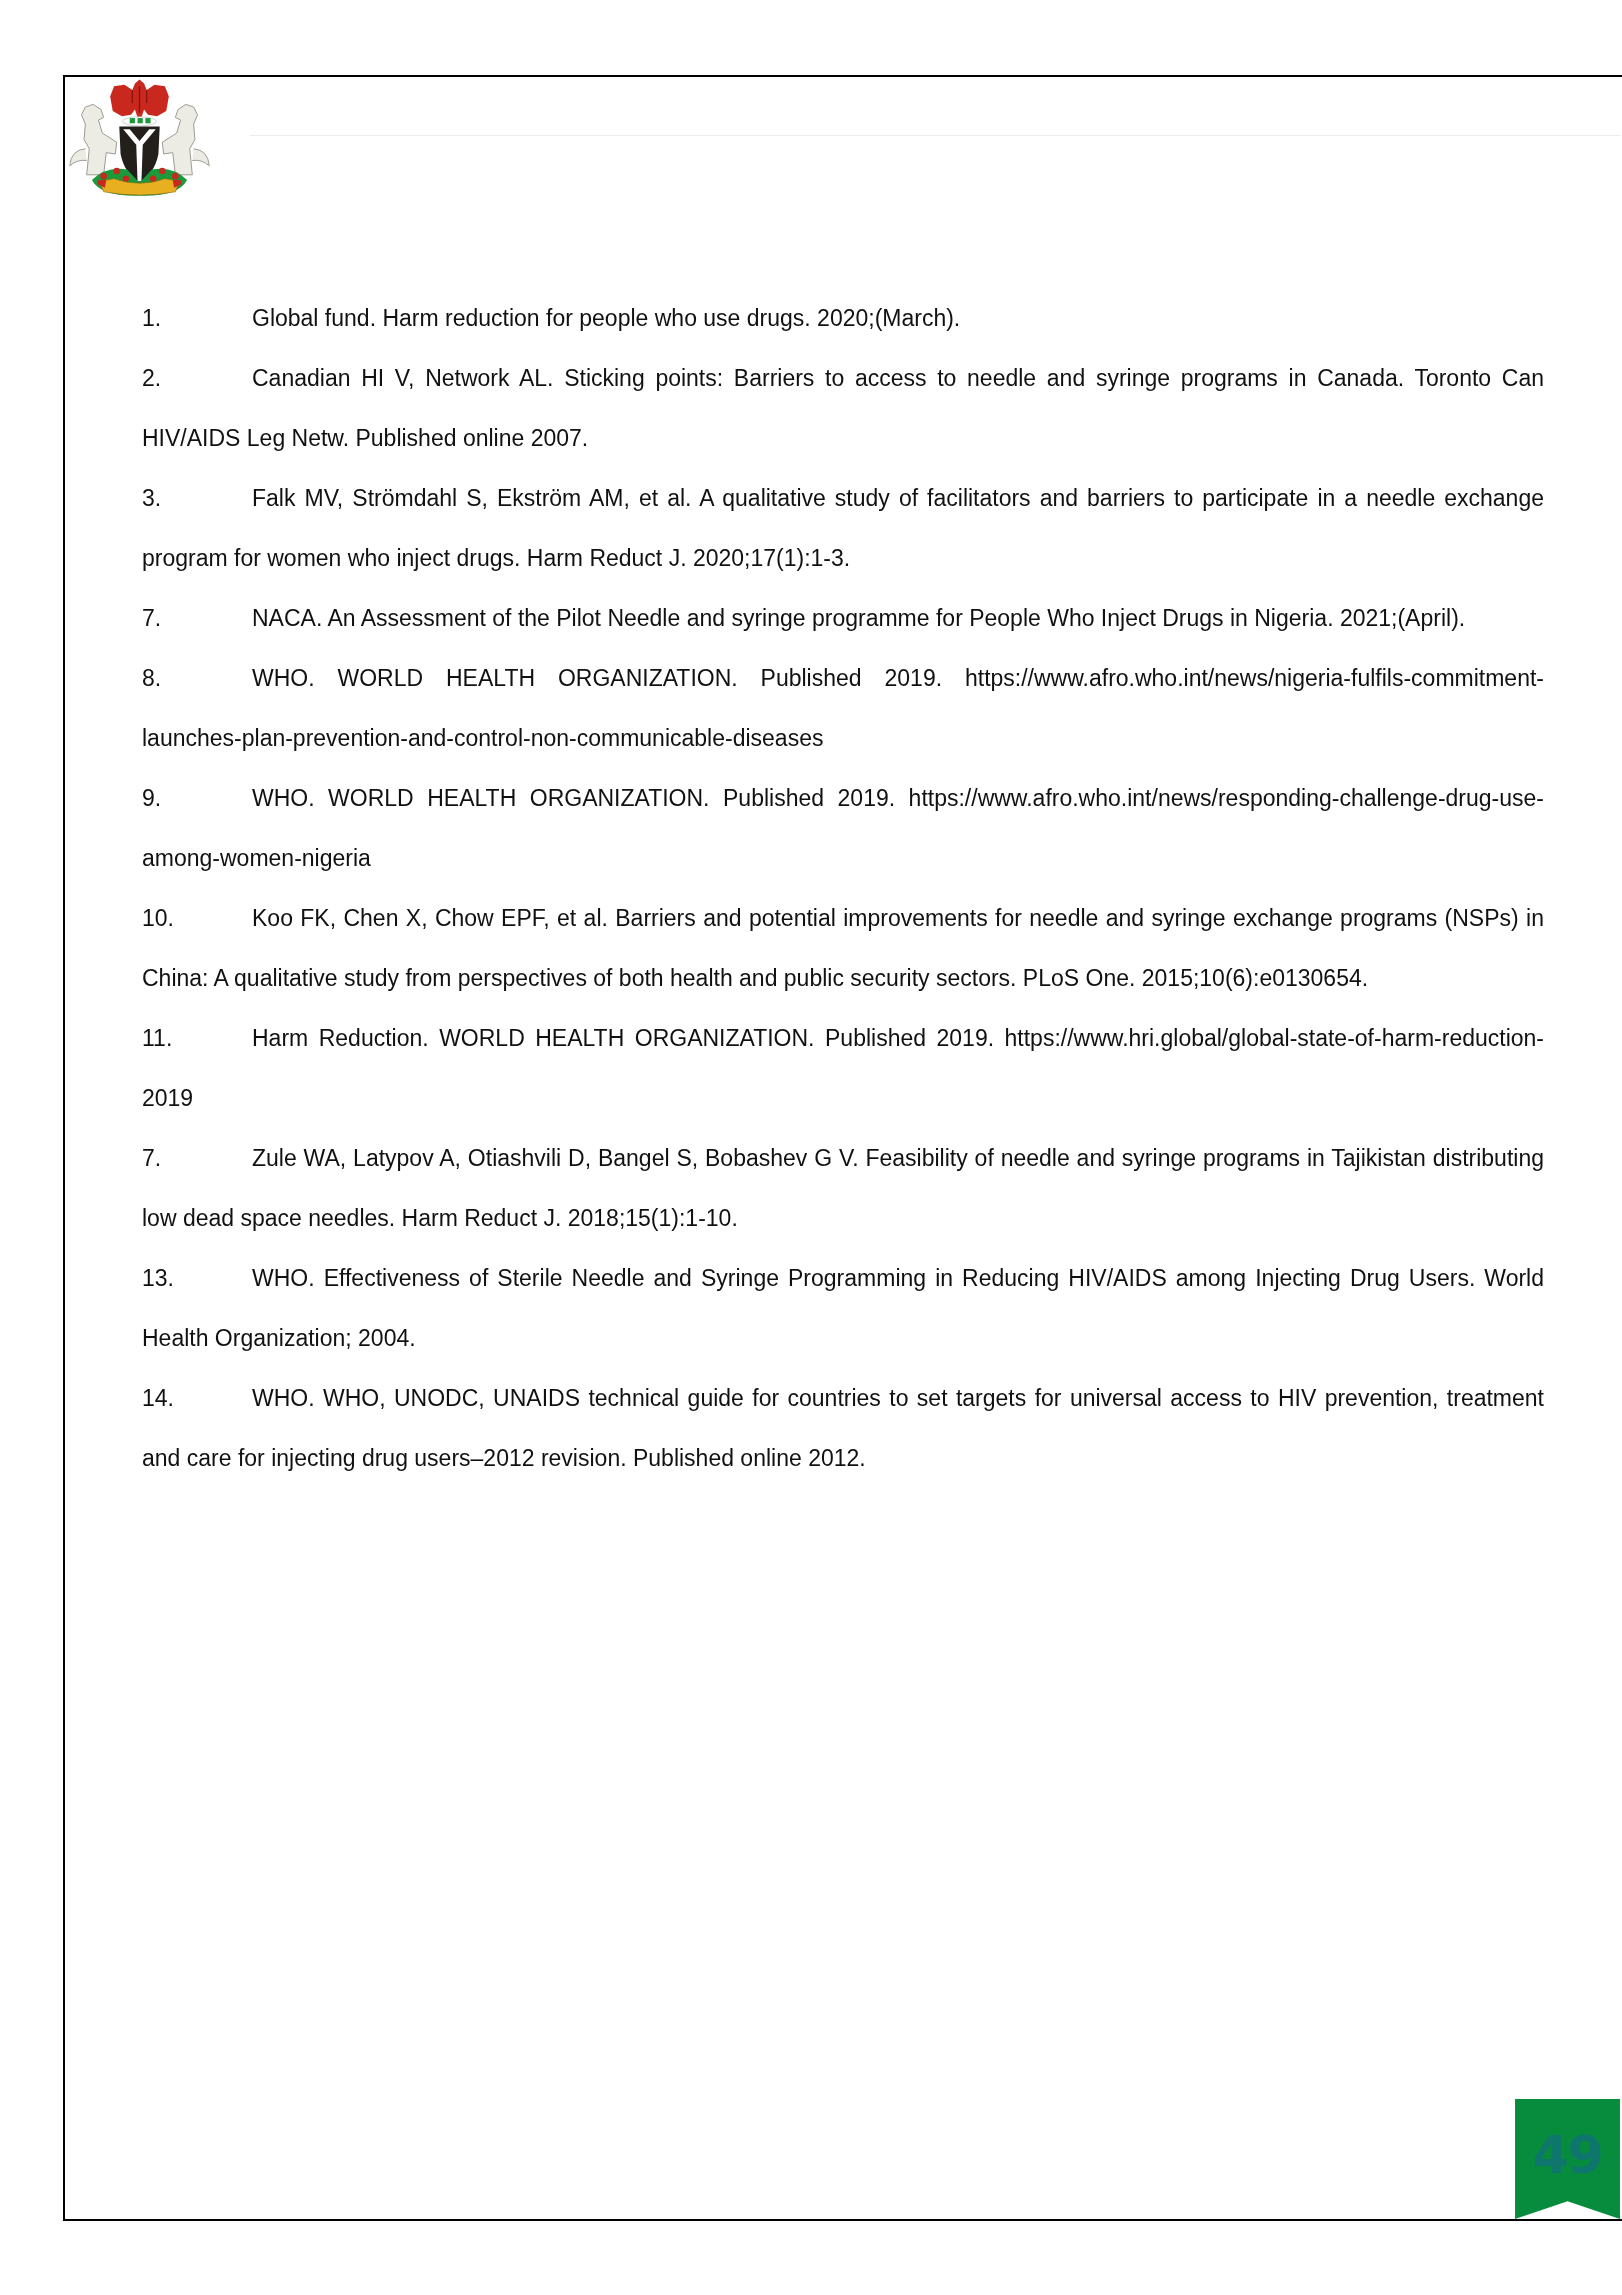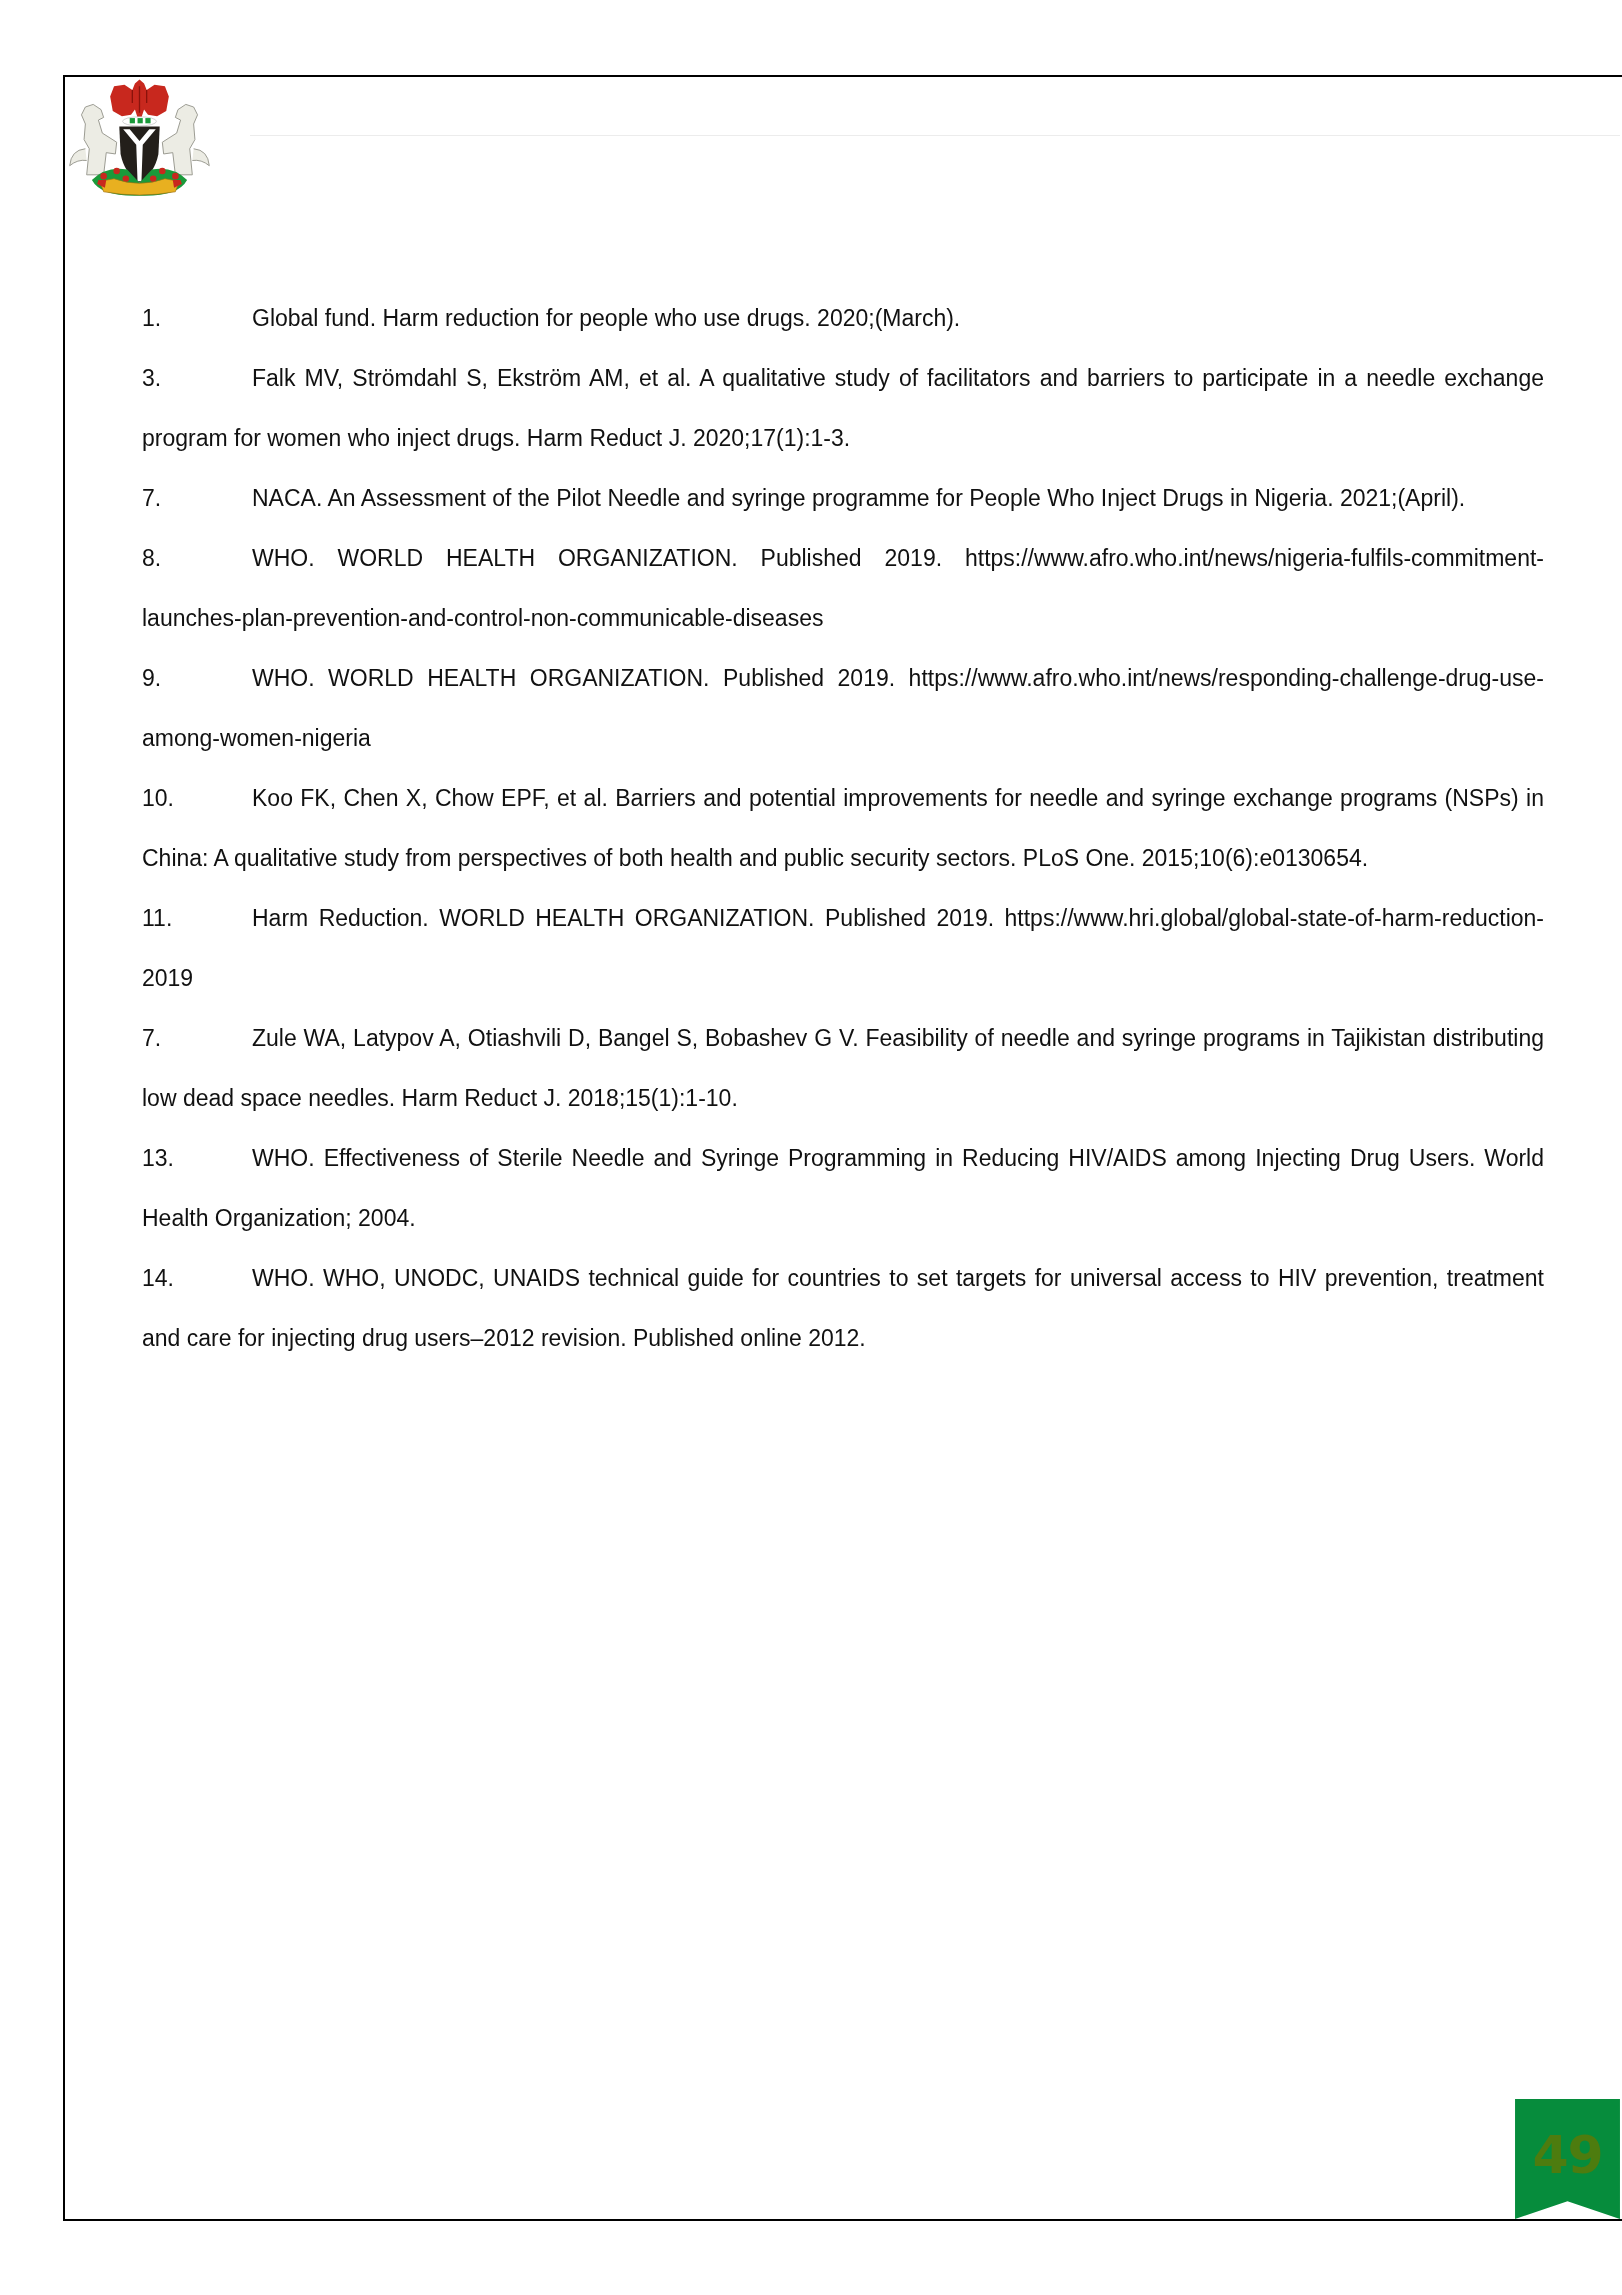--- a/index.html
+++ b/index.html
@@ -7,21 +7,21 @@
          font-family: "Liberation Sans", sans-serif; color: #111111; }
   .frame { position: absolute; left: 63px; top: 75px; width: 1557px; height: 2142px;
            border: 2.6px solid #000000; box-sizing: content-box; }
   .header-rule { position: absolute; left: 250px; top: 135px; width: 1370px; height: 0.7px; background: #ececec; }
   .crest { position: absolute; left: 67px; top: 77px; width: 145px; height: 120px; }
   .refs { position: absolute; left: 142px; top: 288px; width: 1402px; margin: 0; padding: 0; list-style: none; }
   .ref { font-size: 23px; line-height: 60px; text-align: justify; text-align-last: left; margin: 0; }
   .ref .num { display: inline-block; width: 110px; }
   .badge { position: absolute; left: 1515px; top: 2099px; width: 105px; height: 120px; }
   .badge-num { position: absolute; left: 0; top: 26px; width: 105px; text-align: center;
-               font-family: "DejaVu Sans", sans-serif; font-weight: bold; font-size: 52px; color: #4d7c0f; letter-spacing: -1.3px; }
+               font-family: "DejaVu Sans", sans-serif; font-weight: bold; font-size: 52px; color: #0f766e; letter-spacing: -1.3px; }
 </style>
 </head>
 <body>
 
 <div class="frame"></div>
 <div class="header-rule"></div>
 
 <svg class="crest" viewBox="0 0 222 184">
 
   <g>
@@ -53,20 +53,21 @@
     <circle cx="132" cy="156" r="5" fill="#c8281e"></circle>
   <circle cx="146" cy="144" r="5" fill="#c8281e"></circle>
     <circle cx="166" cy="152" r="5" fill="#c8281e"></circle>
 
   <path d="M50 160 L72 156 Q111 170 150 156 L172 160 L166 176 Q111 186 56 176 Z" fill="#e8b020" stroke="#a07010" stroke-width="1"></path>
   <path d="M48 158 L60 158 L58 170 L46 164 Z M174 158 L162 158 L164 170 L176 164 Z" fill="#c8281e"></path>
 </svg>
 
 <ol class="refs">
   <li class="ref"><span class="num">1.</span><span>Global fund. Harm reduction for people who use drugs. 2020;(March).</span></li>
+  <li class="ref"><span class="num">2.</span><span>Canadian HI V, Network AL. Sticking points: Barriers to access to needle and syringe programs in Canada. Toronto Can HIV/AIDS Leg Netw. Published online 2007.</span></li>
   <li class="ref"><span class="num">3.</span><span>Falk MV, Strömdahl S, Ekström AM, et al. A qualitative study of facilitators and barriers to participate in a needle exchange program for women who inject drugs. Harm Reduct J. 2020;17(1):1-3.</span></li>
   <li class="ref"><span class="num">7.</span><span>NACA. An Assessment of the Pilot Needle and syringe programme for People Who Inject Drugs in Nigeria. 2021;(April).</span></li>
   <li class="ref"><span class="num">8.</span><span>WHO. WORLD HEALTH ORGANIZATION. Published 2019. https://www.afro.who.int/news/nigeria-fulfils-commitment-launches-plan-prevention-and-control-non-communicable-diseases</span></li>
   <li class="ref"><span class="num">9.</span><span>WHO. WORLD HEALTH ORGANIZATION. Published 2019. https://www.afro.who.int/news/responding-challenge-drug-use-among-women-nigeria</span></li>
   <li class="ref"><span class="num">10.</span><span>Koo FK, Chen X, Chow EPF, et al. Barriers and potential improvements for needle and syringe exchange programs (NSPs) in China: A qualitative study from perspectives of both health and public security sectors. PLoS One. 2015;10(6):e0130654.</span></li>
   <li class="ref"><span class="num">11.</span><span>Harm Reduction. WORLD HEALTH ORGANIZATION. Published 2019. https://www.hri.global/global-state-of-harm-reduction-2019</span></li>
   <li class="ref"><span class="num">7.</span><span>Zule WA, Latypov A, Otiashvili D, Bangel S, Bobashev G V. Feasibility of needle and syringe programs in Tajikistan distributing low dead space needles. Harm Reduct J. 2018;15(1):1-10.</span></li>
   <li class="ref"><span class="num">13.</span><span>WHO. Effectiveness of Sterile Needle and Syringe Programming in Reducing HIV/AIDS among Injecting Drug Users. World Health Organization; 2004.</span></li>
   <li class="ref"><span class="num">14.</span><span>WHO. WHO, UNODC, UNAIDS technical guide for countries to set targets for universal access to HIV prevention, treatment and care for injecting drug users–2012 revision. Published online 2012.</span></li>
 </ol>

